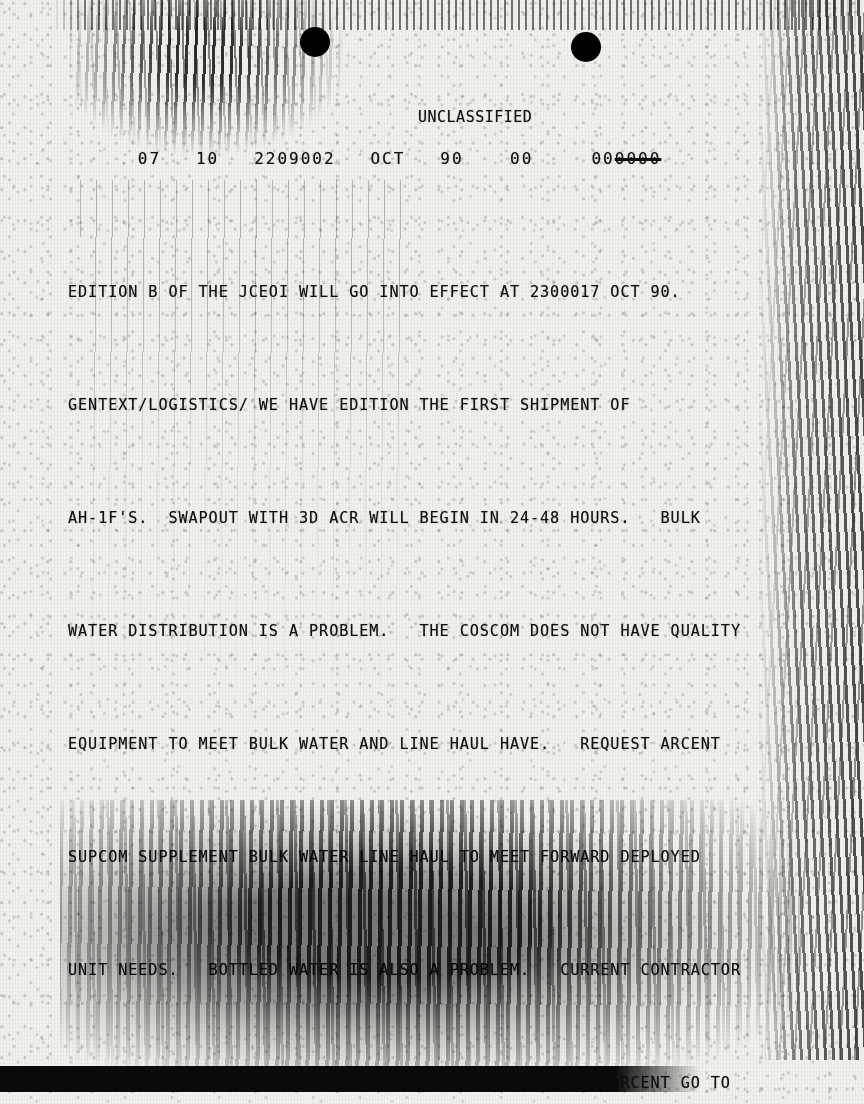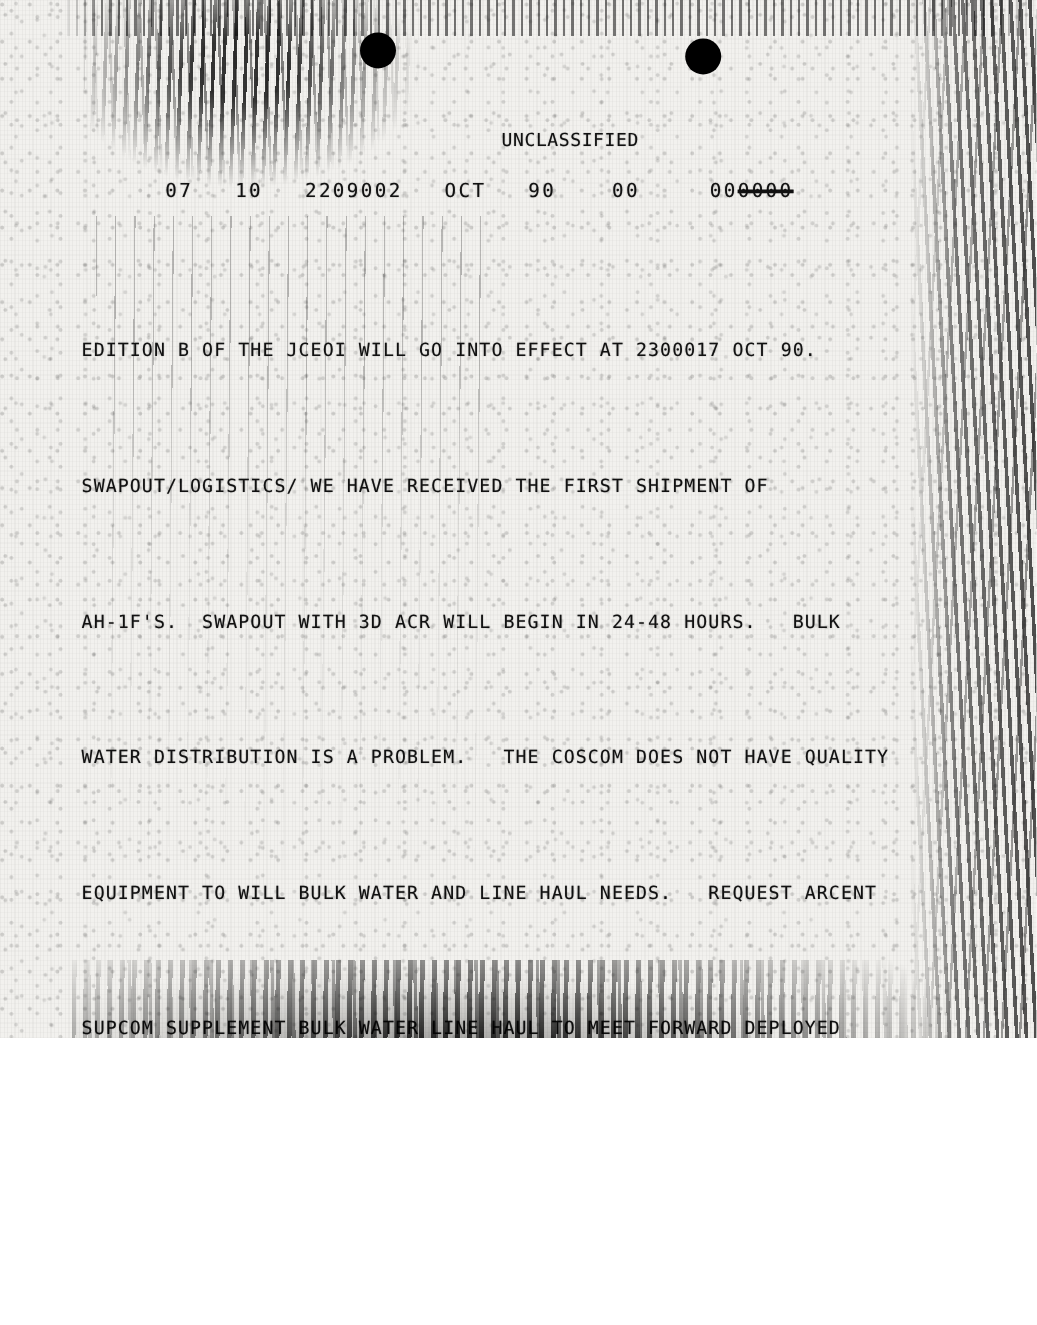--- a/index.html
+++ b/index.html
@@ -3,21 +3,21 @@
 <meta charset="utf-8">
 <style>
   html, body {
     margin: 0;
     padding: 0;
     background: #ffffff;
   }
   #page {
     position: relative;
     width: 864px;
-    height: 865px;
+    height: 1104px;
     background: #f2f1ee;
     overflow: hidden;
     font-family: "DejaVu Sans Mono", monospace;
   }
 
   
   .grain {
     position: absolute;
     inset: 0;
     pointer-events: none;
@@ -171,24 +171,24 @@
   <div class="doc-text">
 
     <div class="classification">UNCLASSIFIED</div>
 
     <div class="header-line">
       <span>07   10   2209002   OCT   90    00     00</span><span class="strike">0000</span>
     </div>
 
     <div class="body">
       <span class="ln">EDITION B OF THE JCEOI WILL GO INTO EFFECT AT 2300017 OCT 90.</span>
-      <span class="ln">SWAPOUT/LOGISTICS/ WE HAVE RECEIVED THE FIRST SHIPMENT OF</span>
+      <span class="ln">GENTEXT/LOGISTICS/ WE HAVE EDITION THE FIRST SHIPMENT OF</span>
       <span class="ln">AH-1F'S.  SWAPOUT WITH 3D ACR WILL BEGIN IN 24-48 HOURS.   BULK</span>
       <span class="ln">WATER DISTRIBUTION IS A PROBLEM.   THE COSCOM DOES NOT HAVE QUALITY</span>
-      <span class="ln">EQUIPMENT TO WILL BULK WATER AND LINE HAUL NEEDS.   REQUEST ARCENT</span>
+      <span class="ln">EQUIPMENT TO MEET BULK WATER AND LINE HAUL HAVE.   REQUEST ARCENT</span>
       <span class="ln">SUPCOM SUPPLEMENT BULK WATER LINE HAUL TO MEET FORWARD DEPLOYED</span>
       <span class="ln">UNIT NEEDS.   BOTTLED WATER IS ALSO A PROBLEM.   CURRENT CONTRACTOR</span>
       <span class="ln">IS UNABLE TO SUPPLY THE QUALITY REQUIRED.   RECOMMEND ARCENT GO TO</span>
       
       
       
       
       
       
       

